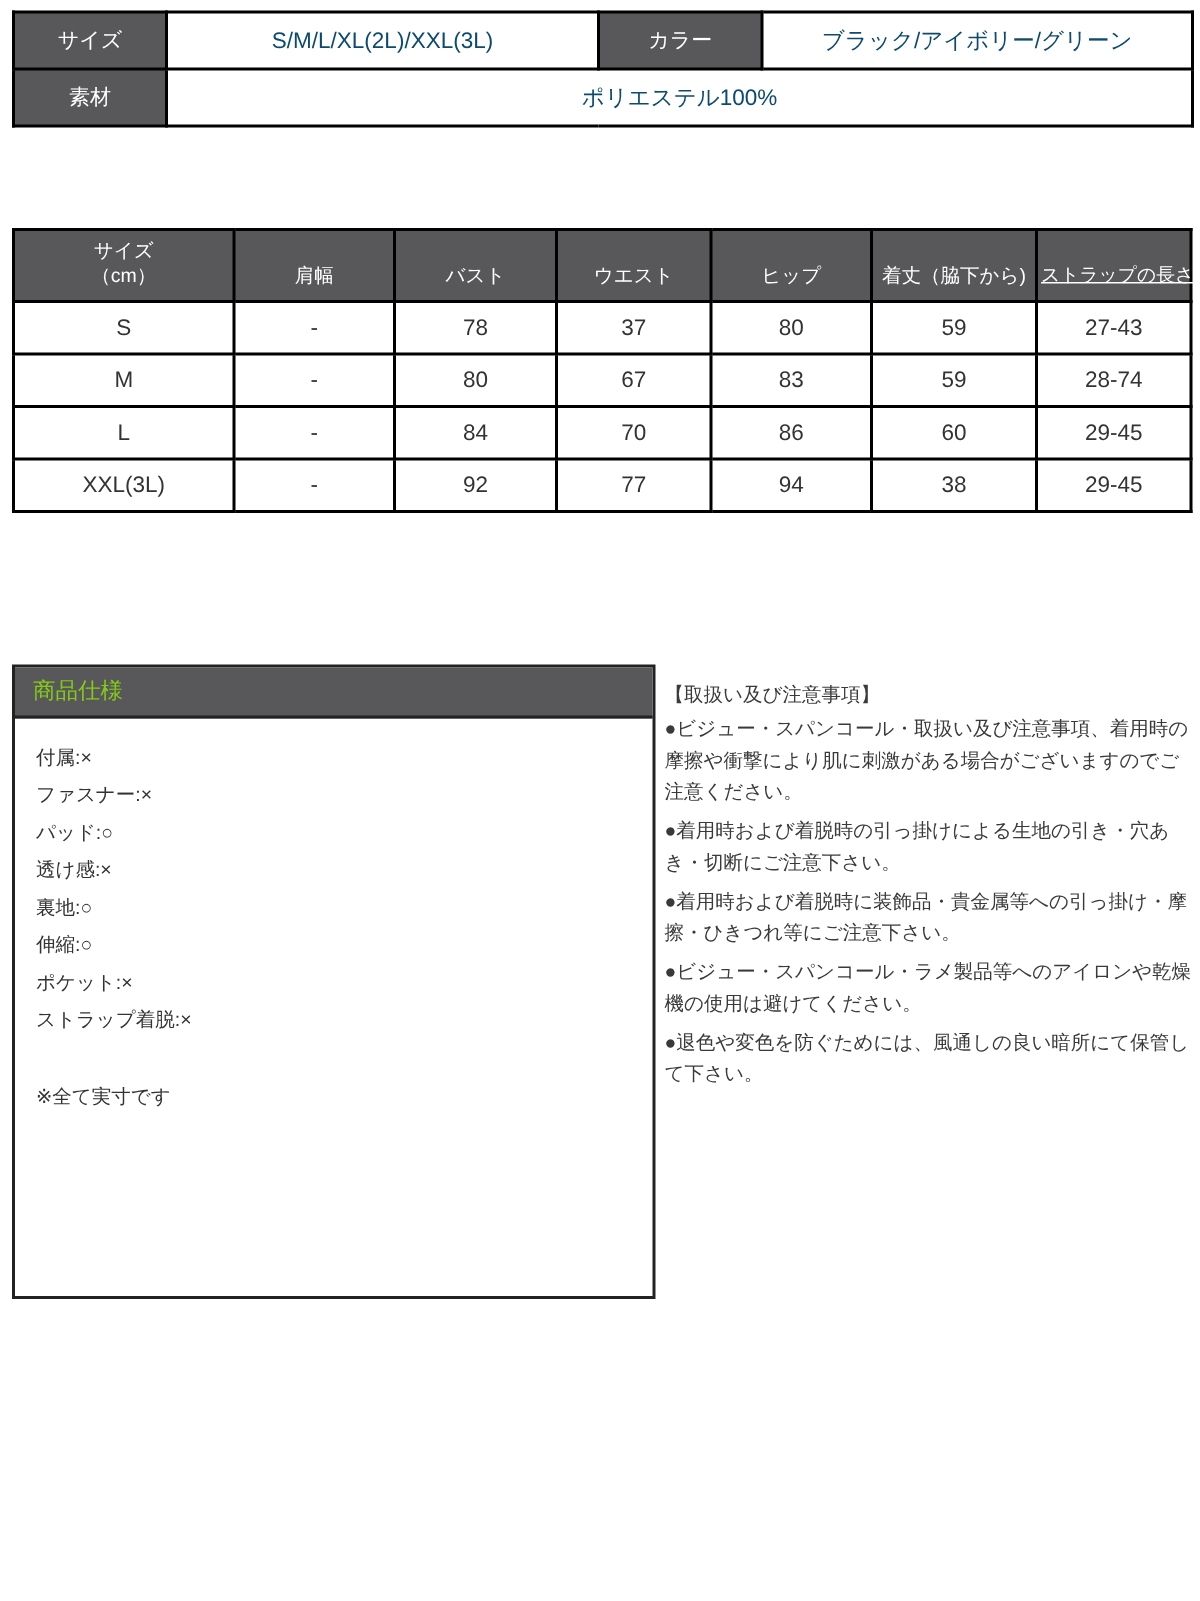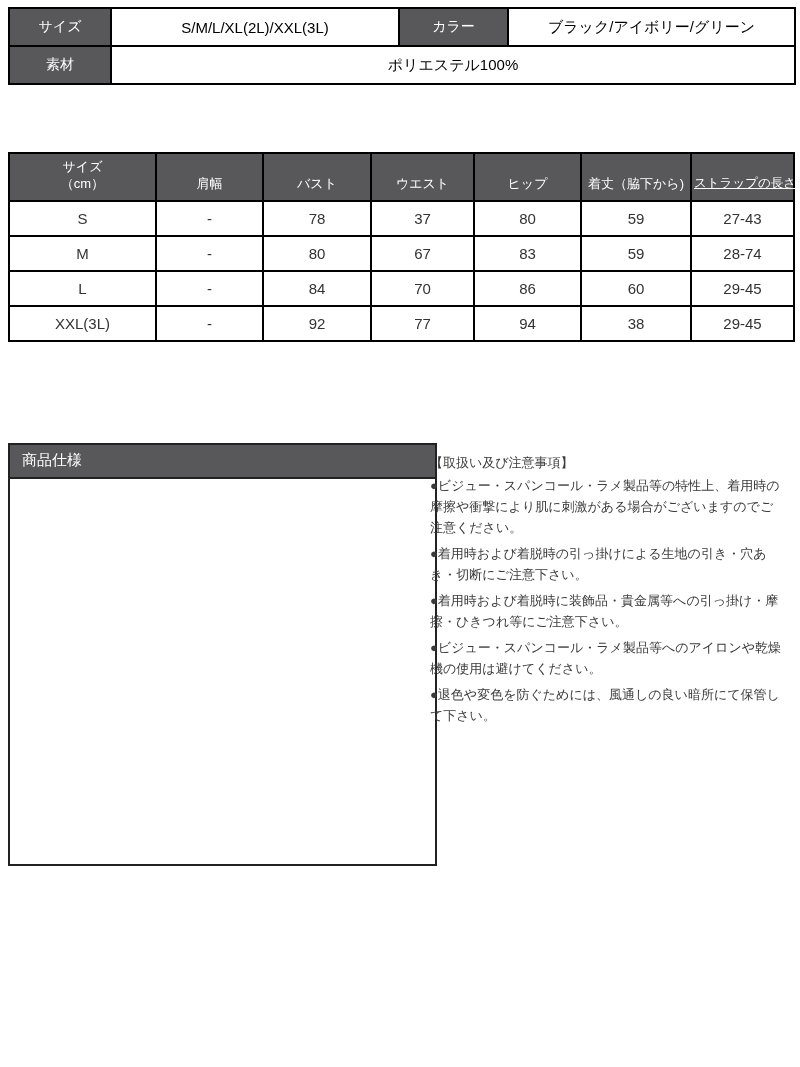--- a/index.html
+++ b/index.html
@@ -17,21 +17,21 @@
     border-collapse: collapse; table-layout: fixed;
   }
   table.info-table th, table.info-table td {
     border: 2px solid #000000; height: 38px;
     text-align: center; vertical-align: middle;
   }
   table.info-table th {
     background: #58585a; color: #ffffff;
     font-weight: normal; font-size: 14px;
   }
-  table.info-table td { font-size: 15px; color: #000000; background: #ffffff; }
+  table.info-table td { font-size: 15px; color: #0c4a6e; background: #ffffff; }
 
   
   table.size-table {
     position: absolute; left: 8px; top: 152px; width: 785px;
     border-collapse: collapse; table-layout: fixed;
   }
   table.size-table th, table.size-table td {
     border: 2px solid #000000; text-align: center;
   }
   table.size-table th {
@@ -45,29 +45,29 @@
     background: #ffffff; font-size: 15px; color: #333333; height: 35px;
     vertical-align: middle;
   }
 
   
   .spec-box {
     position: absolute; left: 8px; top: 443px; width: 429px; height: 423px;
     border: 2px solid #222222; background: #ffffff;
   }
   .spec-title {
-    background: #58585a; color: #ffffff; font-size: 15px;
+    background: #58585a; color: #84cc16; font-size: 15px;
     padding: 6px 12px 7px 12px; border-bottom: 2px solid #222222;
   }
   .spec-body { padding: 13px 14px; font-size: 13px; line-height: 25px; color: #333333; }
   .spec-note { margin-top: 26px; }
 
   
   .notes {
-    position: absolute; left: 430px; top: 452px; width: 354px;
+    position: absolute; left: 443px; top: 452px; width: 354px;
     font-size: 13px; line-height: 21px; color: #3a3a3a;
   }
   .notes-title { margin-bottom: 2px; }
   .notes p { margin: 0 0 5px 0; }
 </style>
 </head>
 <body>
 
 <div class="page">
 
@@ -147,24 +147,35 @@
       <td>77</td>
       <td>94</td>
       <td>38</td>
       <td>29-45</td>
     </tr>
   </tbody>
     </table>
 
   <div class="spec-box">
     <div class="spec-title">商品仕様</div>
+    <div class="spec-body">
+      <div class="spec-item">付属:×</div>
+      <div class="spec-item">ファスナー:×</div>
+      <div class="spec-item">パッド:○</div>
+      <div class="spec-item">透け感:×</div>
+      <div class="spec-item">裏地:○</div>
+      <div class="spec-item">伸縮:○</div>
+      <div class="spec-item">ポケット:×</div>
+      <div class="spec-item">ストラップ着脱:×</div>
+      <div class="spec-note">※全て実寸です</div>
+    </div>
   </div>
 
   <div class="notes">
     <div class="notes-title">【取扱い及び注意事項】</div>
-    <p>●ビジュー・スパンコール・ラメ製品等の特性上、着用時の摩擦や衝撃により肌に刺激がある場合がございますのでご注意ください。</p>
+    <p>●ビジュー・スパンコール・取扱い及び注意事項、着用時の摩擦や衝撃により肌に刺激がある場合がございますのでご注意ください。</p>
     <p>●着用時および着脱時の引っ掛けによる生地の引き・穴あき・切断にご注意下さい。</p>
     <p>●着用時および着脱時に装飾品・貴金属等への引っ掛け・摩擦・ひきつれ等にご注意下さい。</p>
     <p>●ビジュー・スパンコール・ラメ製品等へのアイロンや乾燥機の使用は避けてください。</p>
     <p>●退色や変色を防ぐためには、風通しの良い暗所にて保管して下さい。</p>
   </div>
 
 </div>
 
 </body></html>

